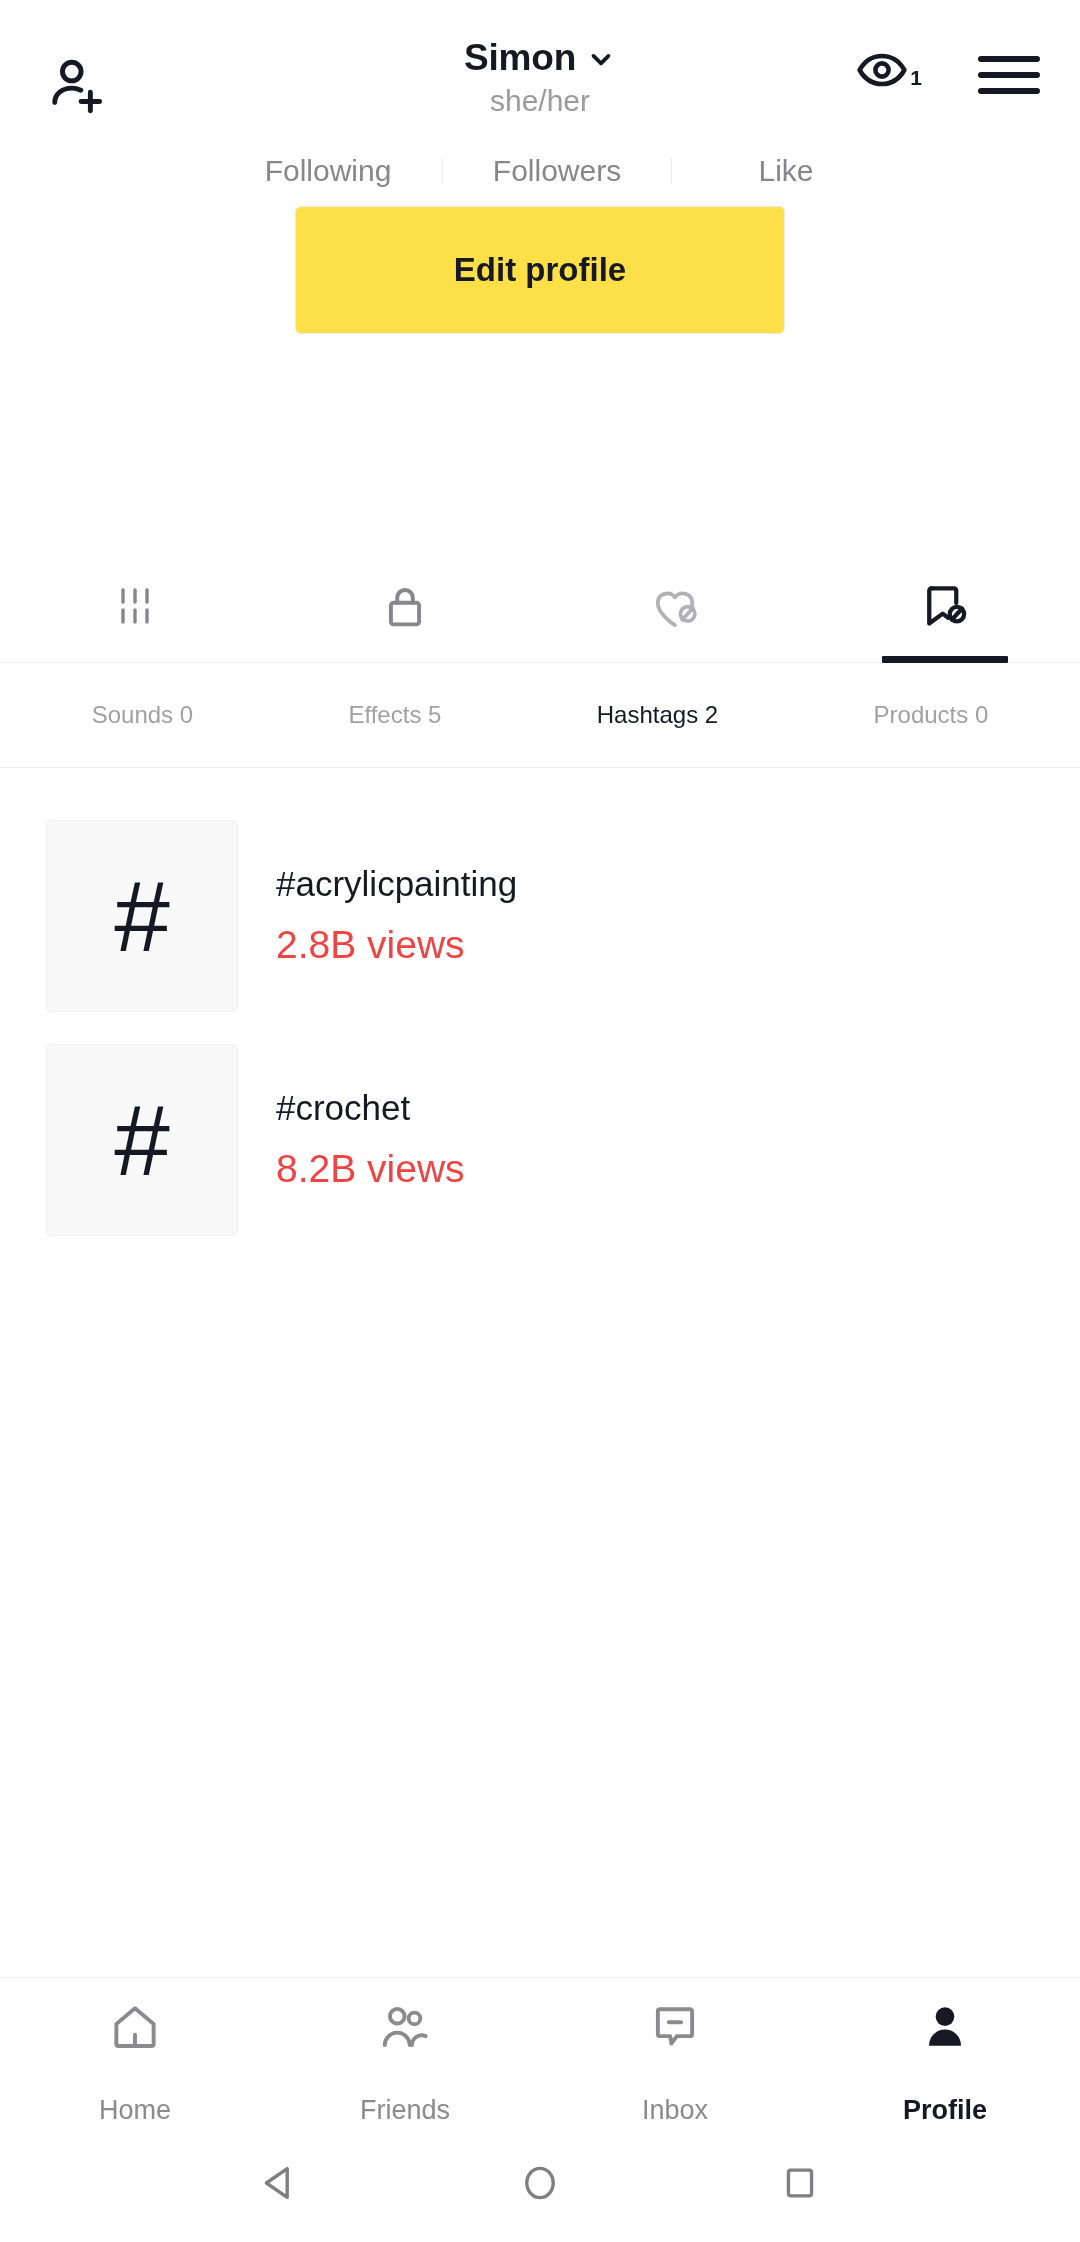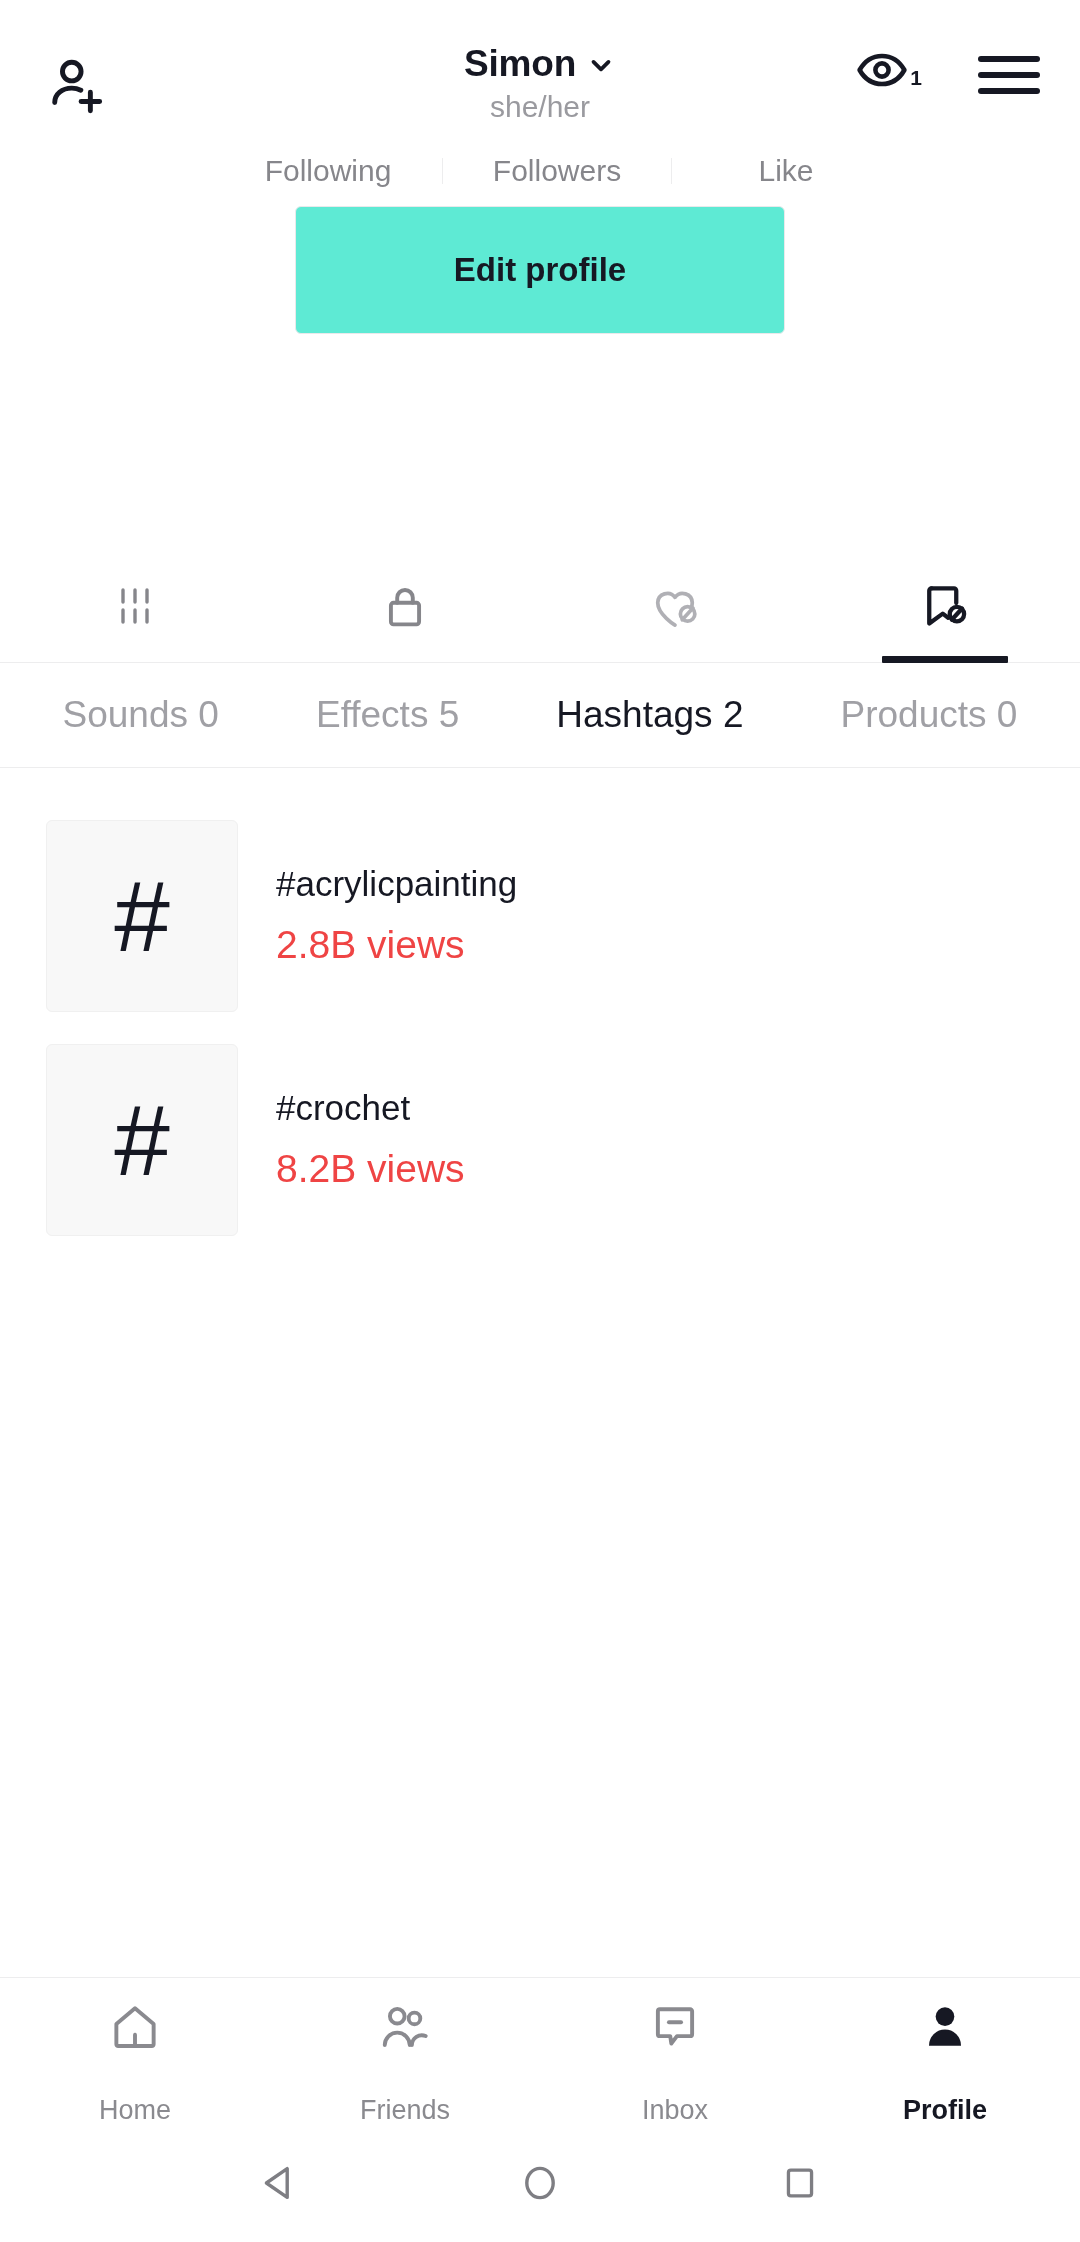--- a/index.html
+++ b/index.html
@@ -34,21 +34,21 @@
     width: 78px;
     height: 78px;
     display: flex;
     align-items: center;
     justify-content: center;
   }
   .title-block {
     position: absolute;
     left: 0;
     right: 0;
-    top: 44px;
+    top: 38px;
     display: flex;
     flex-direction: column;
     align-items: center;
   }
   .title-row {
     display: flex;
     align-items: center;
     gap: 10px;
   }
   .username {
@@ -126,21 +126,21 @@
     display: flex;
     align-items: flex-start;
     justify-content: center;
     padding-top: 4px;
   }
   .edit-btn {
     width: 490px;
     height: 128px;
     border: 1px solid #e9e9eb;
     border-radius: 6px;
-    background: #5eead4;
+    background: #fde047;
     font-family: "Liberation Sans", sans-serif;
     font-size: 33px;
     font-weight: 700;
     color: #161823;
     cursor: pointer;
     display: flex;
     align-items: center;
     justify-content: center;
   }
 
@@ -179,21 +179,21 @@
   
   .sub-tabs {
     flex: 0 0 105px;
     display: flex;
     align-items: center;
     justify-content: space-around;
     border-bottom: 1px solid #ededee;
     padding: 0 14px;
   }
   .sub-tab {
-    font-size: 37px;
+    font-size: 24px;
     color: #a0a0a5;
     cursor: pointer;
     white-space: nowrap;
   }
   .sub-tab.active {
     color: #161823;
     font-weight: 400;
   }
 
   

